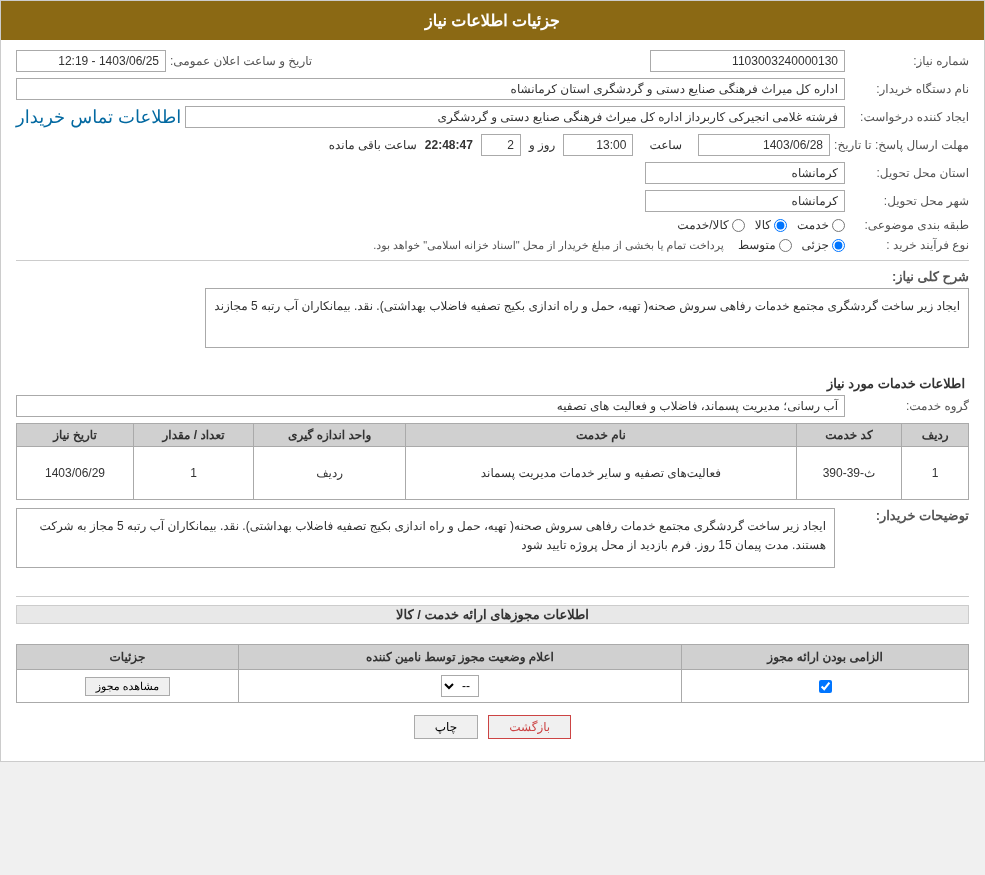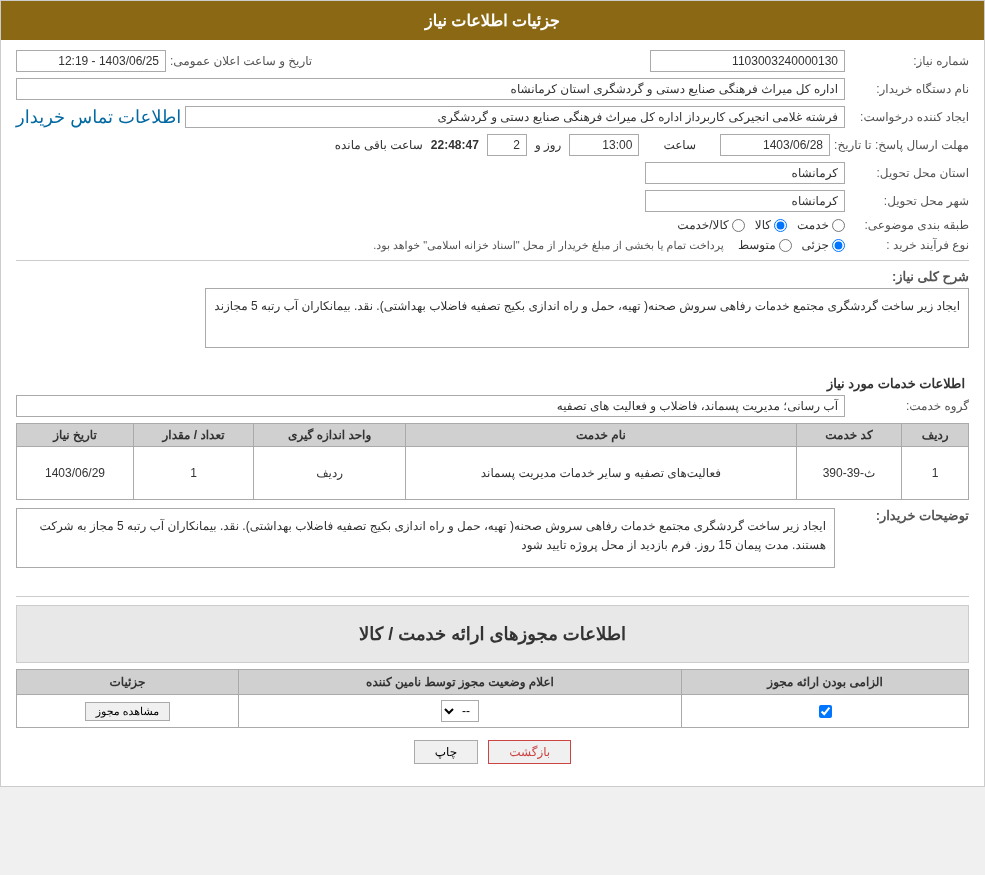--- a/index.html
+++ b/index.html
@@ -106,25 +106,25 @@
       align-items: center;
       gap: 3px;
     }
     .divider {
       border-top: 1px solid #ccc;
       margin: 8px 0;
     }
     .section-header {
       background: #e8e8e8;
       border: 1px solid #ccc;
-      padding: 17px 10px;
+      padding: 1px 10px;
       font-weight: bold;
-      font-size: 18px;
-      text-align: center;
-      margin-bottom: 6px;
+      font-size: 13px;
+      text-align: center;
+      margin-bottom: 20px;
     }
     .bottom-table {
       width: 100%;
       border-collapse: collapse;
       margin-bottom: 8px;
     }
     .bottom-table th {
       background: #d0d0d0;
       border: 1px solid #aaa;
       padding: 5px 8px;
@@ -205,22 +205,22 @@
     </div>
 
     <div class="row">
       <span class="label">ایجاد کننده درخواست:</span>
       <div class="input-box" style="flex:1;">فرشته غلامی انجیرکی کاربرداز اداره کل میراث فرهنگی  صنایع دستی و گردشگری</div>
       <a class="link-blue">اطلاعات تماس خریدار</a>
     </div>
 
     <div class="row">
       <span class="label">مهلت ارسال پاسخ: تا تاریخ:</span>
-      <div class="input-box" style="width:110px;">1403/06/28</div>
-      <span style="margin:0 20px;">ساعت</span>
+      <div class="input-box" style="width:132px;">1403/06/28</div>
+      <span style="margin:0 12px;">ساعت</span>
       <div class="input-box" style="width:70px;">13:00</div>
       <span style="margin:0 4px;">روز و</span>
       <div class="input-box" style="width:40px;">2</div>
       <span style="margin:0 4px;font-weight:bold;">22:48:47</span>
       <span>ساعت باقی مانده</span>
     </div>
 
     <div class="row">
       <span class="label">استان محل تحویل:</span>
       <div class="input-box" style="width:200px;">کرمانشاه</div>

